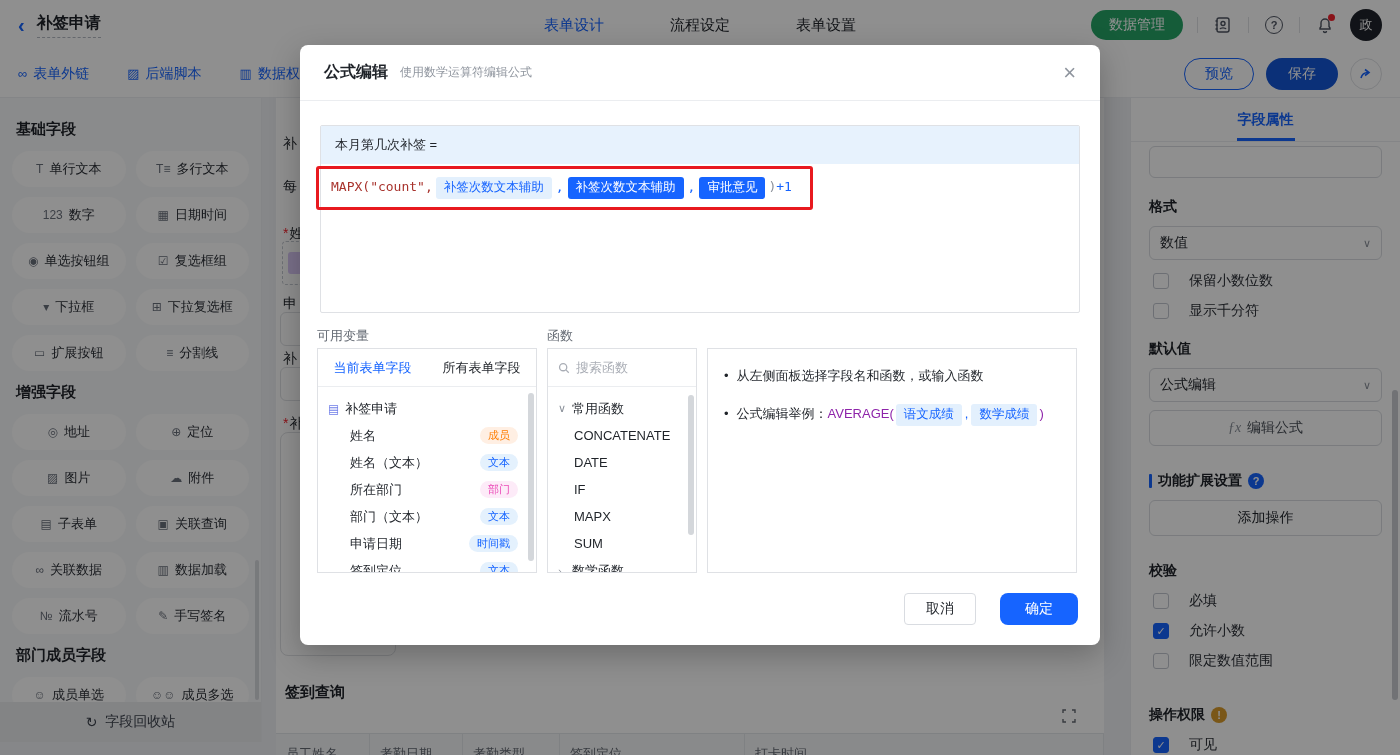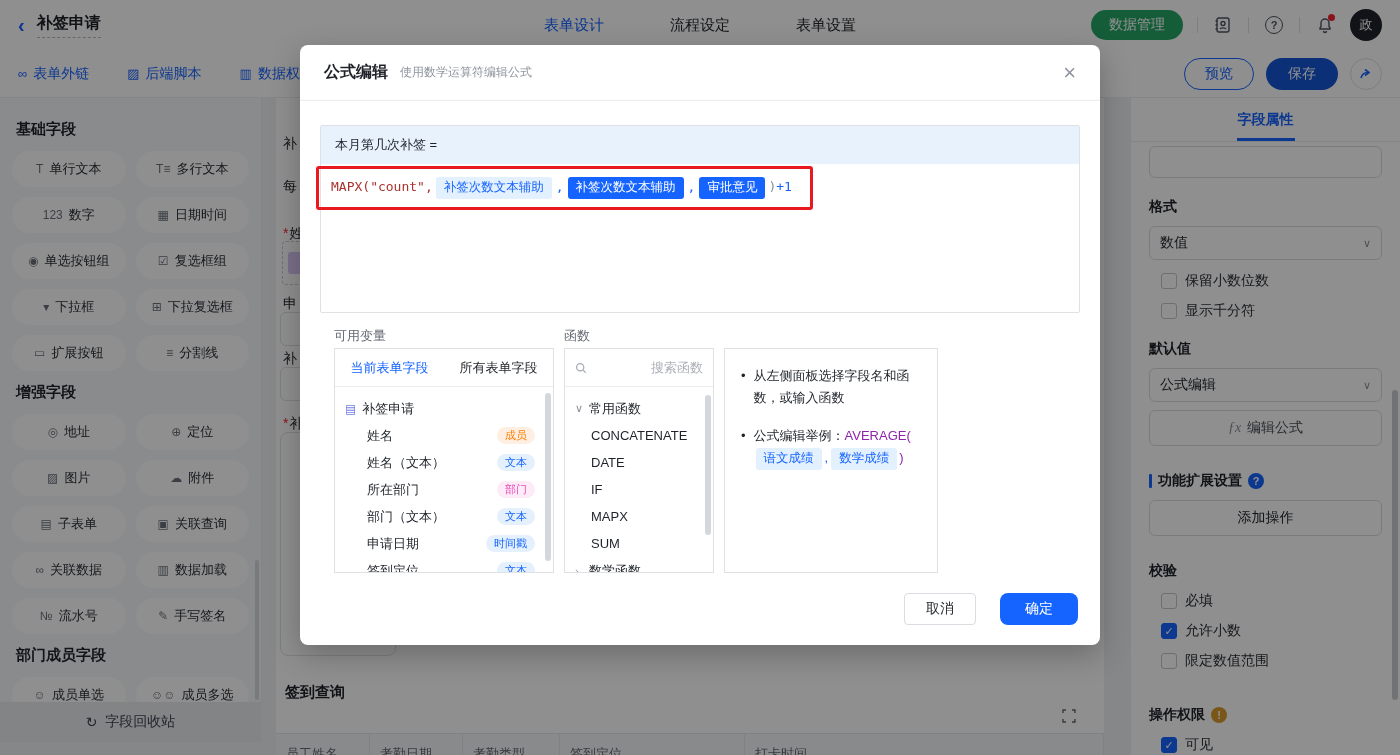--- a/index.html
+++ b/index.html
@@ -56,21 +56,21 @@
   
   .rpanel { position:absolute; right:0; top:98px; bottom:0; width:270px; background:#fff; border-left:1px solid #ebedf0; padding:0 18px; overflow:hidden; }
   .rp-tabs { display:flex; height:44px; border-bottom:1px solid #ebedf0; margin:0 -18px; }
   .rp-tab { flex:1; display:flex; align-items:center; justify-content:center; font-size:14px; cursor:pointer; position:relative; }
   .rp-tab.active { color:#1664ff; font-weight:bold; }
   .rp-tab.active::after { content:""; position:absolute; bottom:0; left:50%; transform:translateX(-50%); width:58px; height:3px; background:#1664ff; }
   .rp-empty-input { height:32px; border:1px solid #d9dce1; border-radius:6px; margin-top:4px; }
   .rp-label { font-size:14px; font-weight:bold; margin:20px 0 10px; }
   .rp-select { height:34px; border:1px solid #d9dce1; border-radius:6px; display:flex; align-items:center; justify-content:space-between; padding:0 10px; font-size:14px; cursor:pointer; }
   .rp-select .chev { color:#8a9099; font-size:11px; }
-  .cb-row { display:flex; align-items:center; gap:8px; margin:12px 12px; font-size:14px; color:#2b2f36; cursor:pointer; }
+  .cb-row { display:flex; align-items:center; gap:20px; margin:12px 4px; font-size:14px; color:#2b2f36; cursor:pointer; }
   .cb { width:16px; height:16px; border:1px solid #c2c7cf; border-radius:3px; background:#fff; display:flex; align-items:center; justify-content:center; font-size:11px; color:transparent; flex:none; }
   .cb.checked { background:#1664ff; border-color:#1664ff; color:#fff; }
   .rp-btn { width:100%; height:36px; border:1px solid #d9dce1; border-radius:6px; background:#fff; font-size:14px; color:#4a5058; display:flex; align-items:center; justify-content:center; gap:6px; cursor:pointer; margin-top:8px; }
   .fx { font-style:italic; color:#8a9099; font-family:"Liberation Serif",serif; }
   .sec-head { display:flex; align-items:center; gap:6px; font-size:14px; font-weight:bold; margin:26px 0 10px; }
   .sec-bar { width:3px; height:14px; background:#1664ff; border-radius:1px; }
   .q-blue { width:16px; height:16px; border-radius:50%; background:#1664ff; color:#fff; font-size:11px; display:flex; align-items:center; justify-content:center; cursor:pointer; }
   .warn-orange { width:16px; height:16px; border-radius:50%; background:#d99b2b; color:#fff; font-size:11px; font-weight:bold; display:flex; align-items:center; justify-content:center; }
   .page-scroll { position:absolute; right:2px; top:390px; width:6px; height:310px; border-radius:3px; background:#c9ccd1; z-index:5; }
 
@@ -86,41 +86,41 @@
   .ed-body { padding:13px 10px; font-family:"DejaVu Sans Mono","Liberation Mono",monospace; font-size:13px; cursor:text; }
   .f-prefix { color:#a8332d; }
   .f-comma { color:#1664ff; padding:0 1px; }
   .f-close { color:#8a9099; }
   .f-suffix { color:#1664ff; }
   .tok { display:inline-block; font-family:"Liberation Sans","DejaVu Sans",sans-serif; font-size:12.5px; padding:2px 8px; border-radius:3px; margin:0 3px; line-height:1.4; }
   .tok.light { background:#e3f0fd; color:#1664ff; }
   .tok.solid { background:#1664ff; color:#fff; }
   .red-box { position:absolute; left:316px; top:166px; width:497px; height:44px; border:3px solid #e8191f; border-radius:3px; z-index:70; pointer-events:none; }
 
-  .m-cols { position:absolute; left:34px; top:282px; width:604px; display:flex; gap:10px; }
+  .m-cols { position:absolute; left:17px; top:282px; width:760px; display:flex; gap:10px; }
   .col-label { font-size:13px; color:#646a73; height:21px; }
   .panel { border:1px solid #dfe1e5; background:#fff; height:225px; position:relative; overflow:hidden; }
   .col-vars { width:220px; } .col-fns { width:150px; } .col-help { flex:1; }
   .var-tabs { height:38px; display:flex; border-bottom:1px solid #ebedf0; }
   .var-tab { flex:1; display:flex; align-items:center; justify-content:center; font-size:13px; cursor:pointer; }
   .var-tab.active { color:#1664ff; }
   .var-list { padding:8px 6px 0 10px; }
   .var-row { height:27px; display:flex; align-items:center; font-size:13px; }
   .var-form .glyph { color:#6f7de8; margin-right:6px; font-size:12px; }
   .var-field { padding-left:22px; cursor:pointer; }
   .var-name { flex:1; }
   .badge { font-size:11px; padding:1px 8px; border-radius:9px; margin-right:12px; }
   .b-member { color:#ff7d00; background:#ffefe3; }
   .b-text { color:#1664ff; background:#e4f1fd; }
   .b-dept { color:#eb4bb8; background:#fdebf8; }
   .b-time { color:#1664ff; background:#e4f1fd; }
   .vscroll { position:absolute; right:2px; width:6px; border-radius:3px; background:#d4d7db; }
 
   .fn-search { height:38px; border-bottom:1px solid #ebedf0; display:flex; align-items:center; padding:0 10px; gap:6px; }
-  .fn-search input { border:none; outline:none; width:100%; font-size:13px; color:#1f2329; background:transparent; font-family:inherit;text-align:right; }
+  .fn-search input { border:none; outline:none; width:100%; font-size:13px; color:#1f2329; background:transparent; font-family:inherit; }
   .fn-search input::placeholder { color:#a9adb5; }
   .fn-list { padding:8px 4px 0 10px; }
   .fn-row { height:27px; display:flex; align-items:center; font-size:13px; cursor:pointer; }
   .fn-row .chev { color:#8a9099; width:14px; font-size:11px; }
   .fn-item { padding-left:16px; }
 
   .help-box { padding:16px 16px; height:225px; }
   .help-row { display:flex; font-size:13px; margin-bottom:16px; line-height:22px; }
   .bullet { margin-right:8px; }
   .ex-fn { color:#8e24aa; }

